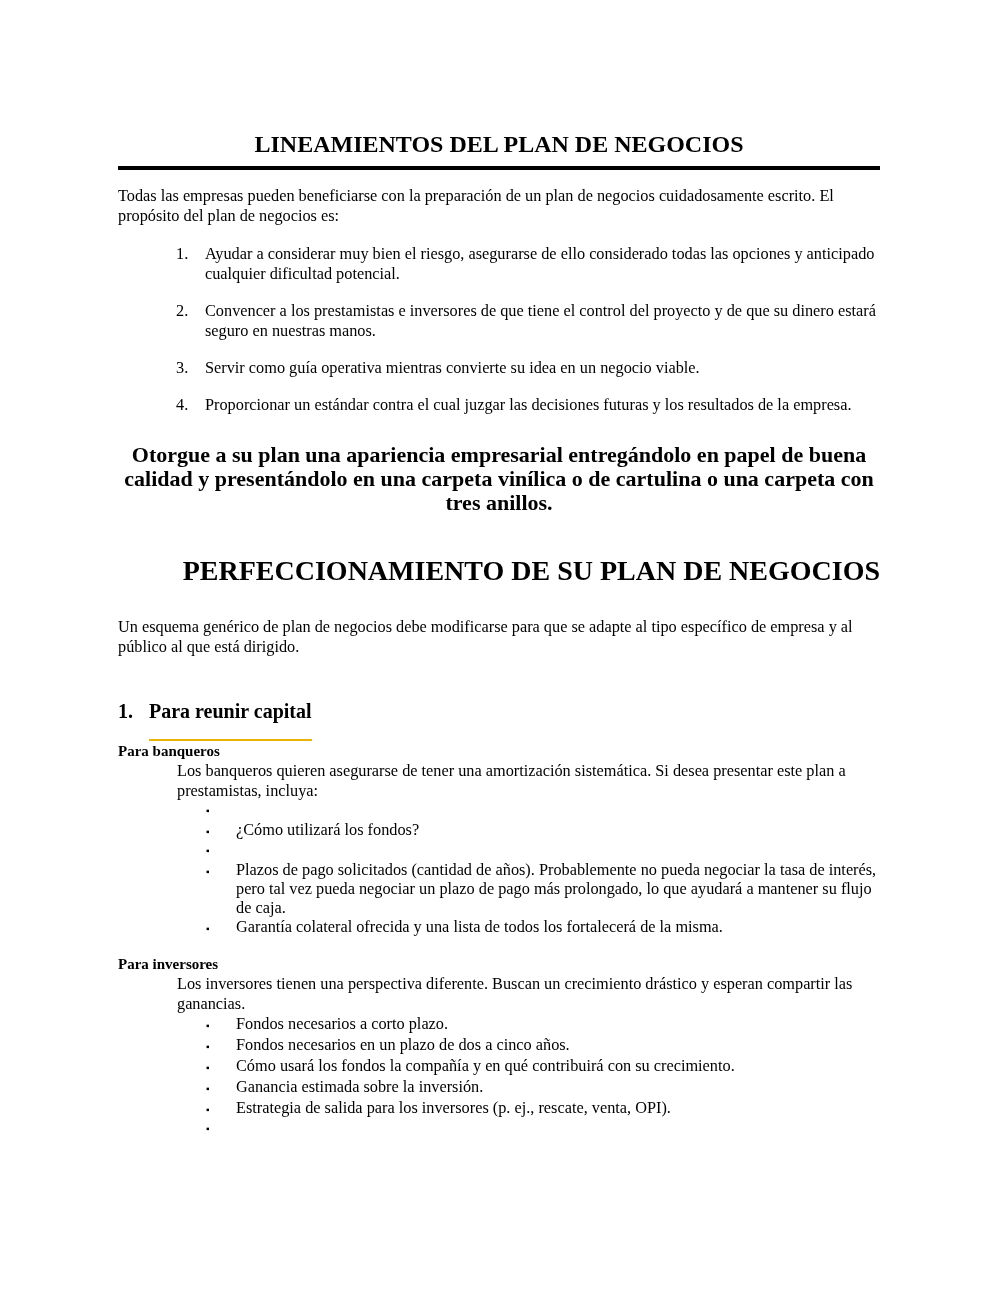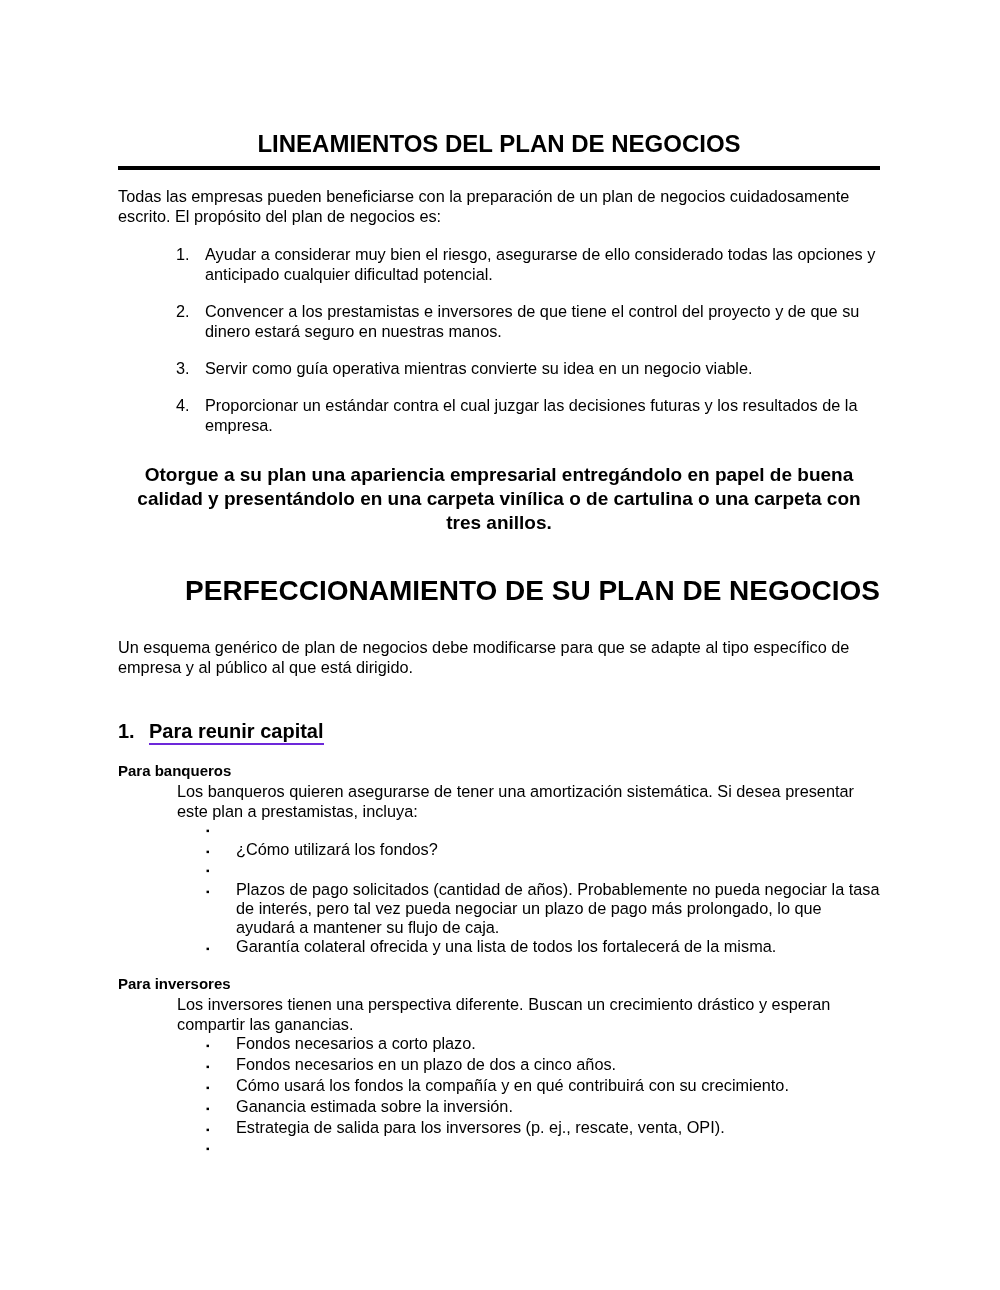--- a/index.html
+++ b/index.html
@@ -8,20 +8,21 @@
     width: 1000px; height: 1290px;
     font-family: "Liberation Sans", sans-serif;
     color: #000000;
     -webkit-font-smoothing: antialiased;
   }
   .page {
     position: relative;
     width: 1000px; height: 1274px;
     background: #ffffff;
     overflow: hidden;
+    font-family: Liberation Serif, serif;
   }
   .content {
     padding: 0 120px 0 118px;
     font-size: 16.3px;
   }
   .doc-title {
     margin: 131px 0 0 0;
     font-size: 24px;
     font-weight: bold;
     text-align: center;
@@ -43,21 +44,21 @@
     display: flex;
     align-items: baseline;
     margin: 0 0 17px 58px;
     line-height: 20px;
   }
   .purpose-num { flex: 0 0 29px; }
   .purpose-text { flex: 1; }
 
   .callout {
     margin: 28px 6px 0 6px;
-    font-size: 19px;
+    font-size: 22px;
     font-weight: bold;
     text-align: center;
     line-height: 24px;
   }
   .section-title {
     margin: 43px 0 0 0;
     font-size: 28px;
     font-weight: bold;
     text-align: right;
     line-height: 26px;
@@ -65,22 +66,22 @@
   .section-intro { margin-top: 33px; }
 
   .subsection-heading {
     margin: 42px 0 0 0;
     font-size: 20px;
     font-weight: bold;
     line-height: 24px;
   }
   .subsection-num { display: inline-block; width: 31px; }
   .subsection-title-text {
-    border-bottom: 2px solid #6d28d9;
-    padding-bottom: 1px;
+    border-bottom: 2px solid #eab308;
+    padding-bottom: 17px;
   }
 
   .group-heading {
     margin: 18px 0 0 0;
     font-size: 15px;
     font-weight: bold;
     line-height: 20px;
   }
   .group-heading.investors { margin-top: 16px; }
   .group-intro {

